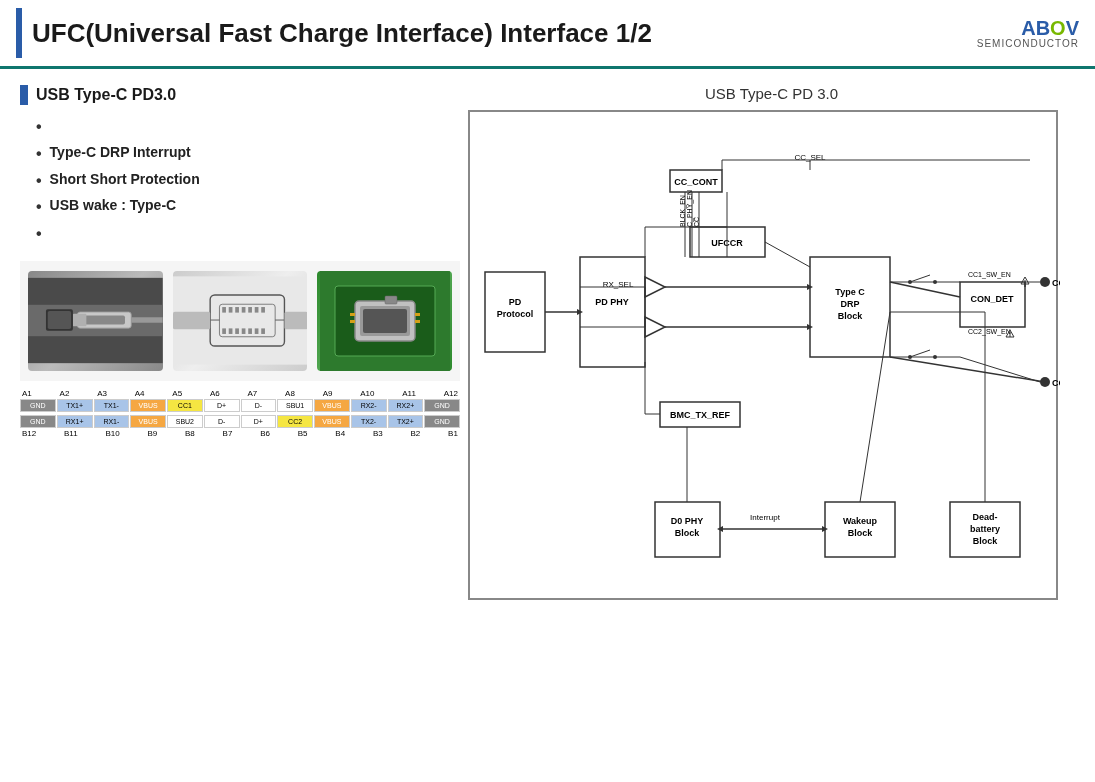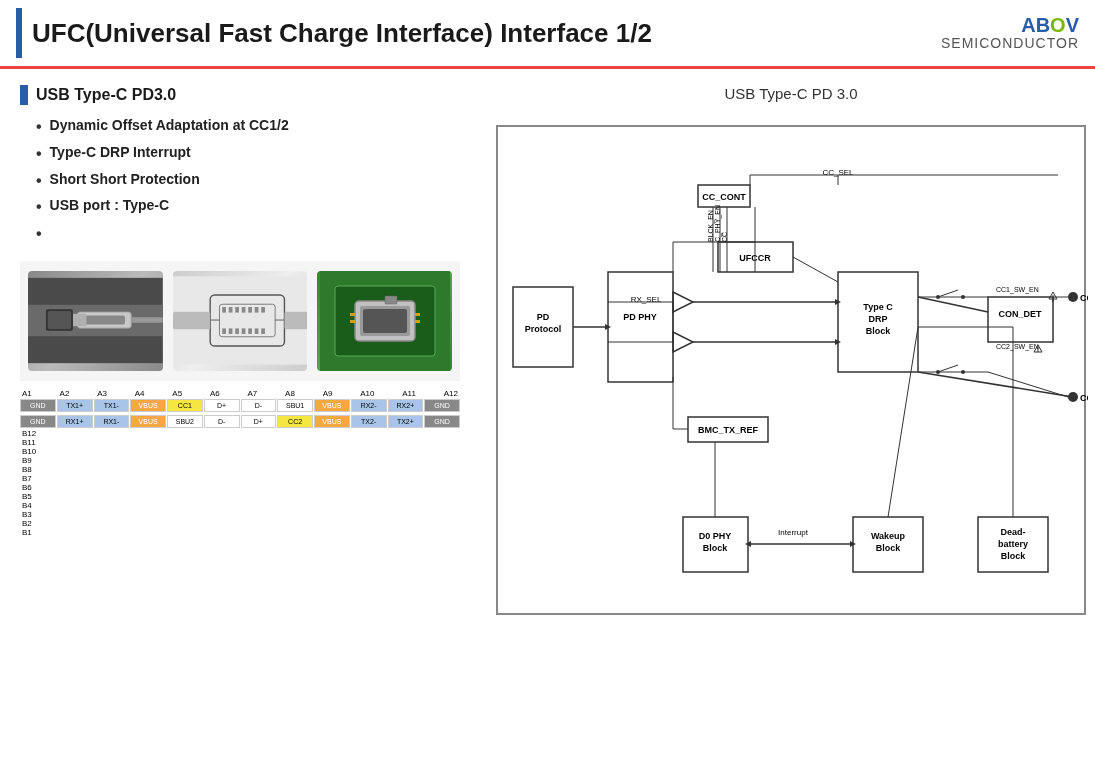--- a/index.html
+++ b/index.html
@@ -10,21 +10,21 @@
       background: white;
       overflow: hidden;
       position: relative;
     }
 
     
     .header {
       display: flex;
       align-items: center;
       justify-content: space-between;
-      border-bottom: 3px solid #ef4444;
+      border-bottom: 3px solid #0f766e;
       padding: 8px 16px;
       background: white;
     }
     .header-left {
       display: flex;
       align-items: center;
       gap: 10px;
     }
     .header-bar {
       width: 6px;
@@ -35,30 +35,30 @@
       font-size: 26px;
       font-weight: bold;
       color: #1a1a1a;
     }
     .logo {
       display: flex;
       flex-direction: column;
       align-items: flex-end;
     }
     .logo-sub {
-      font-size: 14px;
+      font-size: 10px;
       color: #555;
       letter-spacing: 1px;
     }
 
     
     .content {
       display: flex;
       padding: 16px 20px;
-      gap: 36px;
+      gap: 8px;
       height: calc(782px - 70px);
     }
 
     
     .left-panel {
       width: 440px;
       flex-shrink: 0;
     }
 
     .section-title {
@@ -145,21 +145,21 @@
     
     .right-panel {
       flex: 1;
       position: relative;
     }
 
     .diagram-title {
       text-align: center;
       font-size: 15px;
       color: #333;
-      margin-bottom: 23px;
+      margin-bottom: 8px;
     }
 
     .diagram-container {
       border: 2px solid #888;
       position: relative;
       width: 590px;
       height: 490px;
       background: white;
     }
 
@@ -188,33 +188,32 @@
 <div class="content">
 
   <div class="left-panel">
     <div class="section-title">
       <div class="section-marker"></div>
       <span class="section-title-text">USB Type-C PD3.0</span>
     </div>
     <ul class="bullet-list">
       <li>
           <span class="bullet-dot">•</span>
-          <span>Dynamic Offset Adaptation at CC1/2</span>
         </li>
       <li>
           <span class="bullet-dot">•</span>
           <span>Type-C DRP Interrupt</span>
         </li>
       <li>
           <span class="bullet-dot">•</span>
           <span>Short Short Protection</span>
         </li>
       <li>
           <span class="bullet-dot">•</span>
-          <span>USB port : Type-C</span>
+          <span>USB wake : Type-C</span>
         </li>
       <li>
           <span class="bullet-dot">•</span>
         </li>
     </ul>
 
     <div class="connector-area">
       <div class="connector-images">
 
         <div class="img-placeholder-1">
@@ -325,21 +324,21 @@
           <div style="flex:1;text-align:center;background:white;border:1px solid #ccc;padding:2px 0;font-size:7px;">SBU2</div>
           <div style="flex:1;text-align:center;background:white;border:1px solid #ccc;padding:2px 0;font-size:7px;">D-</div>
           <div style="flex:1;text-align:center;background:white;border:1px solid #ccc;padding:2px 0;font-size:7px;">D+</div>
           <div style="flex:1;text-align:center;background:#f5e642;border:1px solid #ccc;padding:2px 0;font-size:7px;">CC2</div>
           <div style="flex:1;text-align:center;background:#f5a742;color:white;border:1px solid #ccc;padding:2px 0;font-size:7px;">VBUS</div>
           <div style="flex:1;text-align:center;background:#a8c4e8;border:1px solid #ccc;padding:2px 0;font-size:7px;">TX2-</div>
           <div style="flex:1;text-align:center;background:#a8c4e8;border:1px solid #ccc;padding:2px 0;font-size:7px;">TX2+</div>
           <div style="flex:1;text-align:center;background:#888;color:white;border:1px solid #ccc;padding:2px 0;font-size:7px;">GND</div>
         </div>
 
-        <div style="display:flex;justify-content:space-between;padding:0 2px;flex-direction:column;">
+        <div style="display:flex;justify-content:space-between;padding:0 2px;">
           <span>B12</span>
           <span>B11</span>
           <span>B10</span>
           <span>B9</span>
           <span>B8</span>
           <span>B7</span>
           <span>B6</span>
           <span>B5</span>
           <span>B4</span>
           <span>B3</span>

